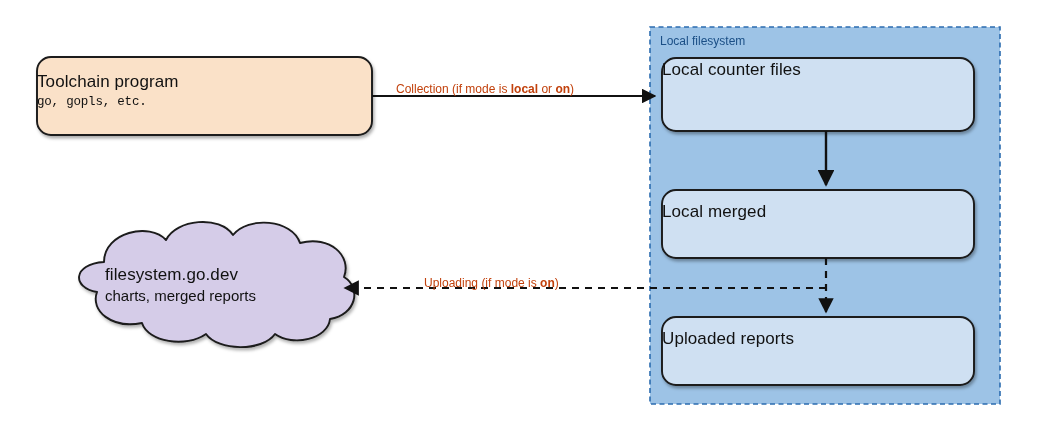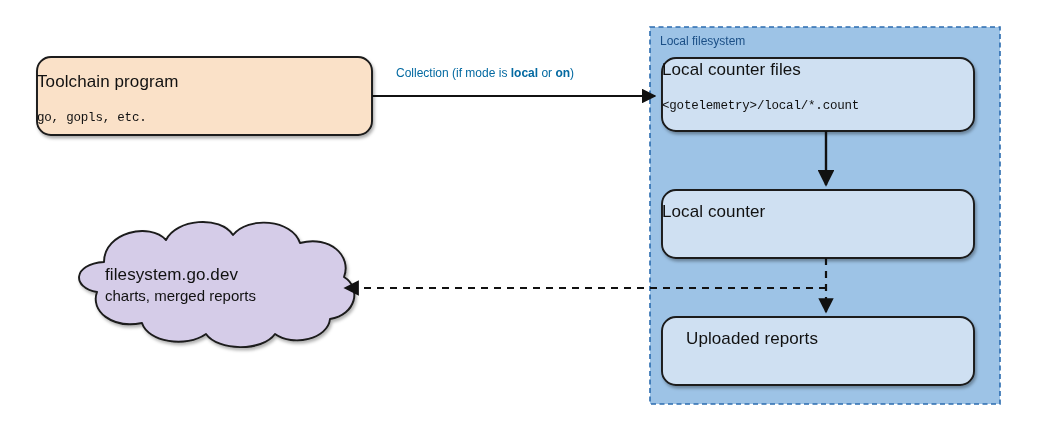--- a/index.html
+++ b/index.html
@@ -40,36 +40,37 @@
   .node-title {
     font-size: 17px;
     font-weight: 400;
     color: #111111;
     letter-spacing: 0.1px;
   }
   .node-sub-mono {
     font-family: "Liberation Mono", "DejaVu Sans Mono", monospace;
     font-size: 12.5px;
     color: #111111;
-    margin-top: 19px;
+    margin-top: 3px;
     letter-spacing: -0.2px;
   }
   .node-sub {
     font-size: 15px;
     color: #111111;
     margin-top: 2px;
   }
   .group-label {
     font-size: 12px;
     color: #1b4f86;
     text-align: left;
   }
   .edge-label {
     font-size: 12px;
-    color: #0369a1;
+    color: #c2410c;
+    margin-top: 16px;
   }
   .edge-label b { font-weight: 700; }
 </style>
 </head>
 <body>
 
 <div id="diagram-root">
 
   <svg class="layer" viewBox="0 0 1038 424">
     <defs>
@@ -122,34 +123,36 @@
 
   <div class="txt group-label" style="left:660px; top:35px; width:200px;">Local filesystem</div>
 
   <div class="txt" style="left:37px; top:72px; width:335px;">
     <div class="node-title">Toolchain program</div>
     <div class="node-sub-mono">go, gopls, etc.</div>
   </div>
 
   <div class="txt" style="left:662px; top:60px; width:312px;">
     <div class="node-title">Local counter files</div>
-    <div class="node-sub-mono">&lt;gotelemetry&gt;/local/*.count</div>
   </div>
 
   <div class="txt" style="left:662px; top:202px; width:312px;">
-    <div class="node-title">Local counter</div>
+    <div class="node-title">Local merged</div>
   </div>
 
-  <div class="txt" style="left:662px; top:329px; width:272px;padding-left:24px;">
+  <div class="txt" style="left:662px; top:329px; width:272px;">
     <div class="node-title">Uploaded reports</div>
   </div>
 
   <div class="txt" style="left:105px; top:265px; width:235px;">
     <div class="node-title">filesystem.go.dev</div>
     <div class="node-sub">charts, merged reports</div>
   </div>
 
   <div class="txt edge-label" style="left:396px; top:67px; width:260px; text-align:left;">
     <span>Collection (if mode is </span><b>local</b><span> or </span><b>on</b><span>)</span>
   </div>
 
+  <div class="txt edge-label" style="left:424px; top:261px; width:230px; text-align:left;">
+    <span>Uploading (if mode is </span><b>on</b><span>)</span>
+  </div>
 
 </div>
 
 </body></html>

